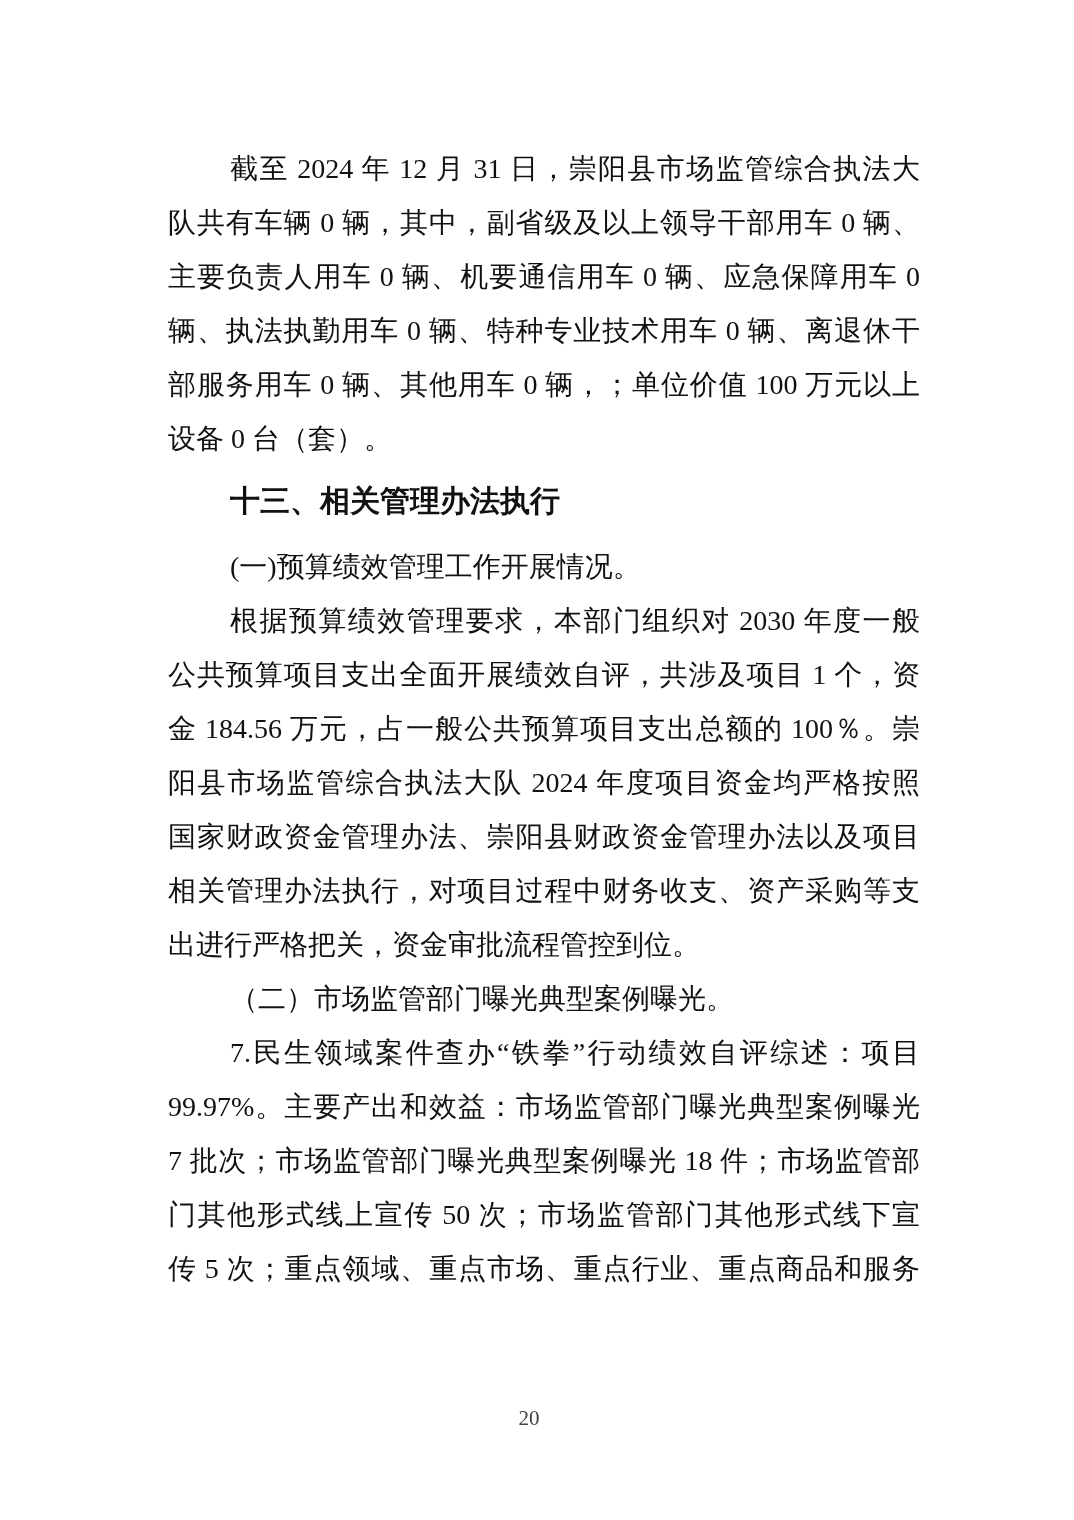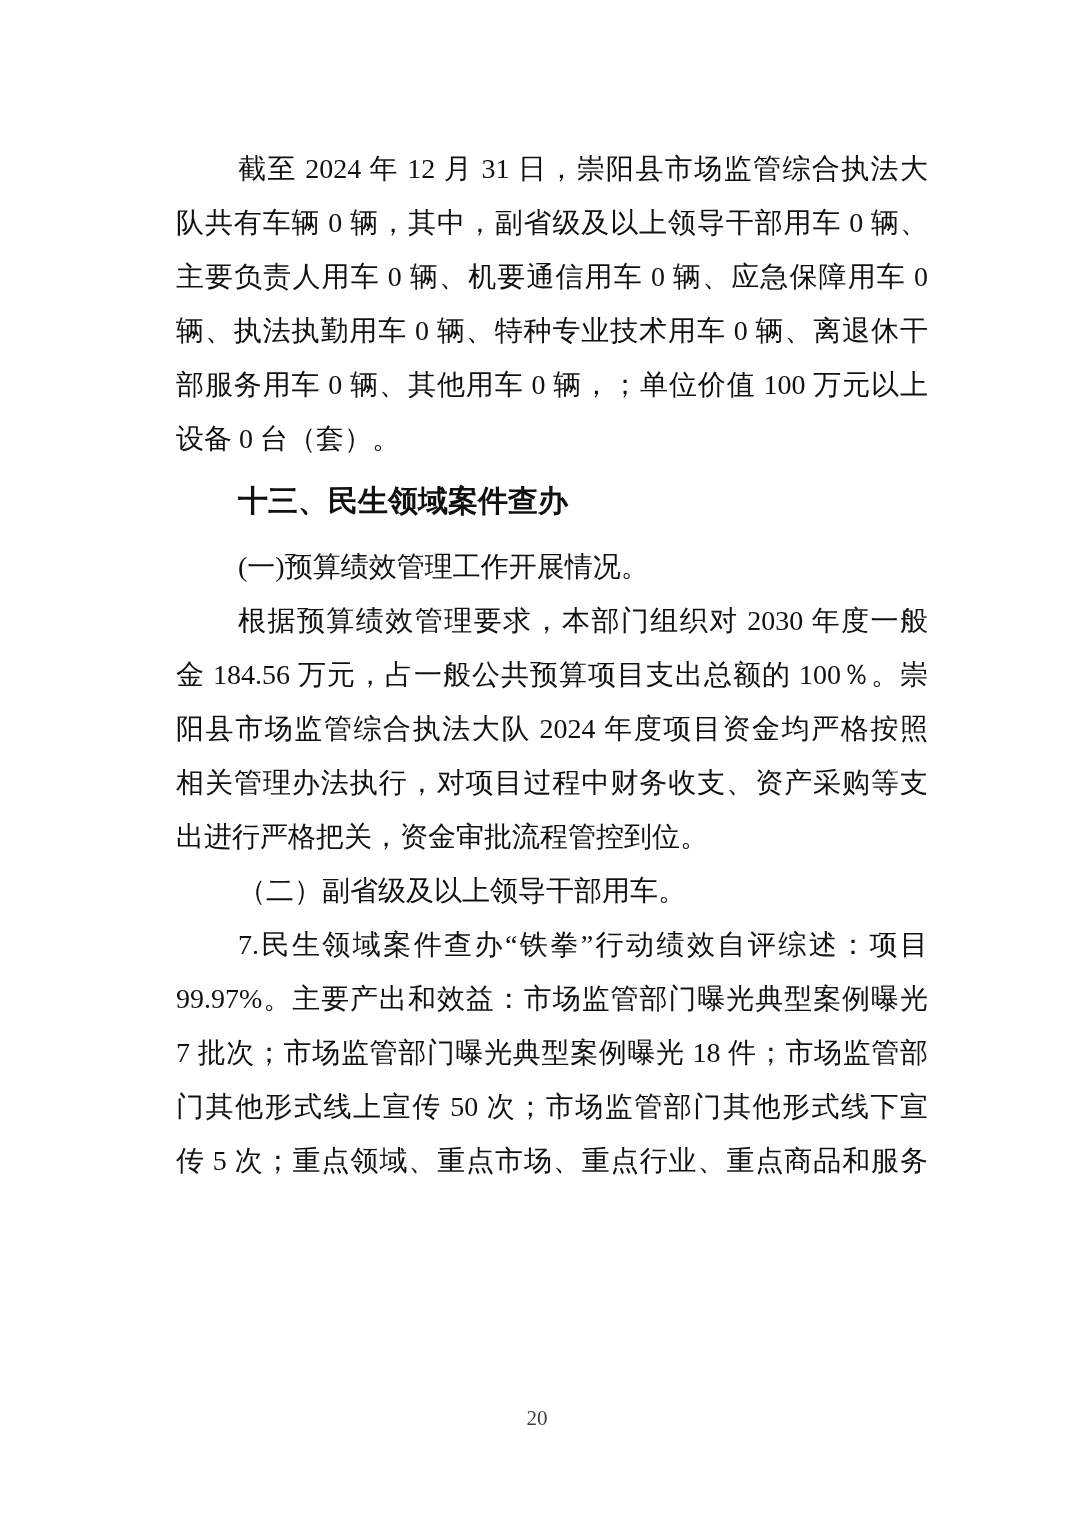--- a/index.html
+++ b/index.html
@@ -9,21 +9,21 @@
   body {
     width: 1074px;
     height: 1520px;
     background: #ffffff;
     position: relative;
     color: #111111;
     font-family: "Liberation Serif", "DejaVu Serif", serif;
   }
   .page {
     position: absolute;
-    left: 16px; top: 0;
+    left: 8px; top: 0;
     width: 1042px;
     height: 1520px;
     background: #ffffff;
     overflow: hidden;
   }
   .content {
     position: absolute;
     left: 160px;
     top: 142px;
     width: 752px;
@@ -65,28 +65,30 @@
 <body>
 
 <div class="page">
   <div class="content">
       <div class="line indent justify">截至 2024 年 12 月 31 日，崇阳县市场监管综合执法大</div>
       <div class="line justify">队共有车辆 0 辆，其中，副省级及以上领导干部用车 0 辆、</div>
       <div class="line justify">主要负责人用车 0 辆、机要通信用车 0 辆、应急保障用车 0</div>
       <div class="line justify">辆、执法执勤用车 0 辆、特种专业技术用车 0 辆、离退休干</div>
       <div class="line justify">部服务用车 0 辆、其他用车 0 辆，；单位价值 100 万元以上</div>
       <div class="line">设备 0 台（套）。</div>
-      <div class="line heading indent">十三、民生领域案件查办</div>
+      <div class="line heading indent">十三、相关管理办法执行</div>
       <div class="line indent">(一)预算绩效管理工作开展情况。</div>
       <div class="line indent justify">根据预算绩效管理要求，本部门组织对 2030 年度一般</div>
+      <div class="line justify">公共预算项目支出全面开展绩效自评，共涉及项目 1 个，资</div>
       <div class="line justify">金 184.56 万元，占一般公共预算项目支出总额的 100％。崇</div>
       <div class="line justify">阳县市场监管综合执法大队 2024 年度项目资金均严格按照</div>
+      <div class="line justify">国家财政资金管理办法、崇阳县财政资金管理办法以及项目</div>
       <div class="line justify">相关管理办法执行，对项目过程中财务收支、资产采购等支</div>
       <div class="line">出进行严格把关，资金审批流程管控到位。</div>
-      <div class="line indent">（二）副省级及以上领导干部用车。</div>
+      <div class="line indent">（二）市场监管部门曝光典型案例曝光。</div>
       <div class="line indent justify">7.民生领域案件查办“铁拳”行动绩效自评综述：项目</div>
       <div class="line justify">99.97%。主要产出和效益：市场监管部门曝光典型案例曝光</div>
       <div class="line justify">7 批次；市场监管部门曝光典型案例曝光 18 件；市场监管部</div>
       <div class="line justify">门其他形式线上宣传 50 次；市场监管部门其他形式线下宣</div>
       <div class="line justify">传 5 次；重点领域、重点市场、重点行业、重点商品和服务</div>
     </div>
   <div class="page-number">20</div>
 </div>
 
 </body></html>

